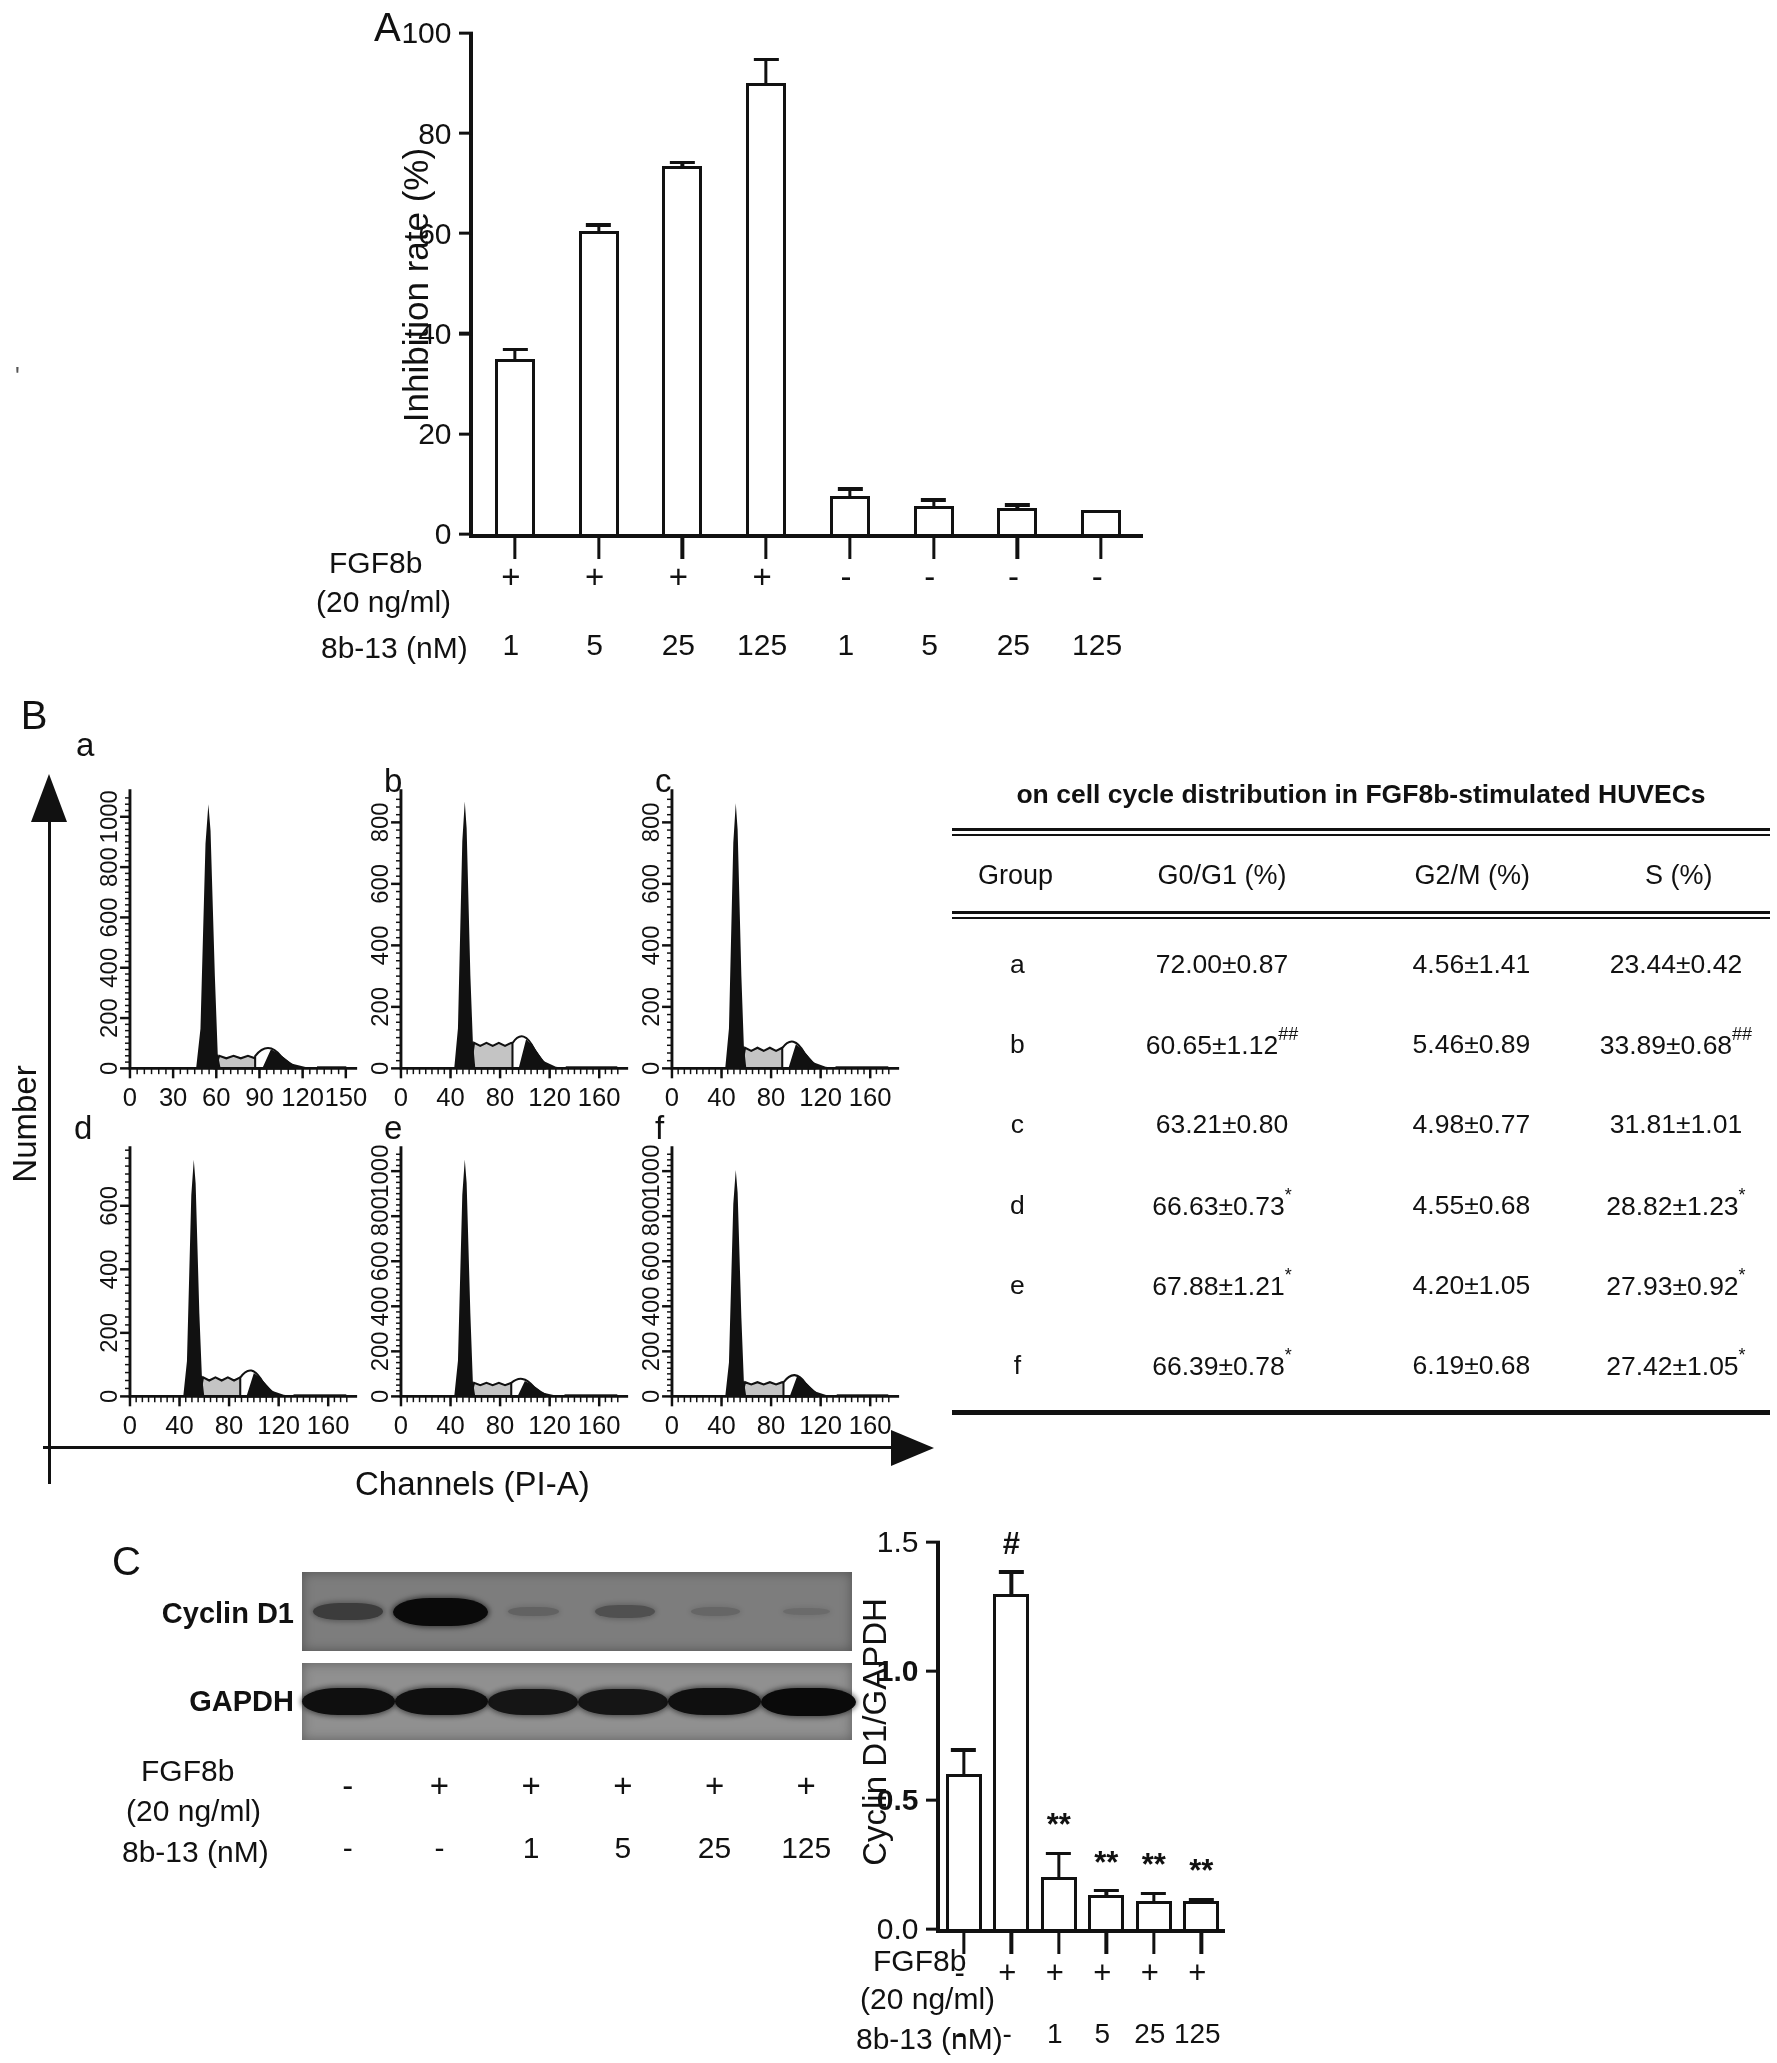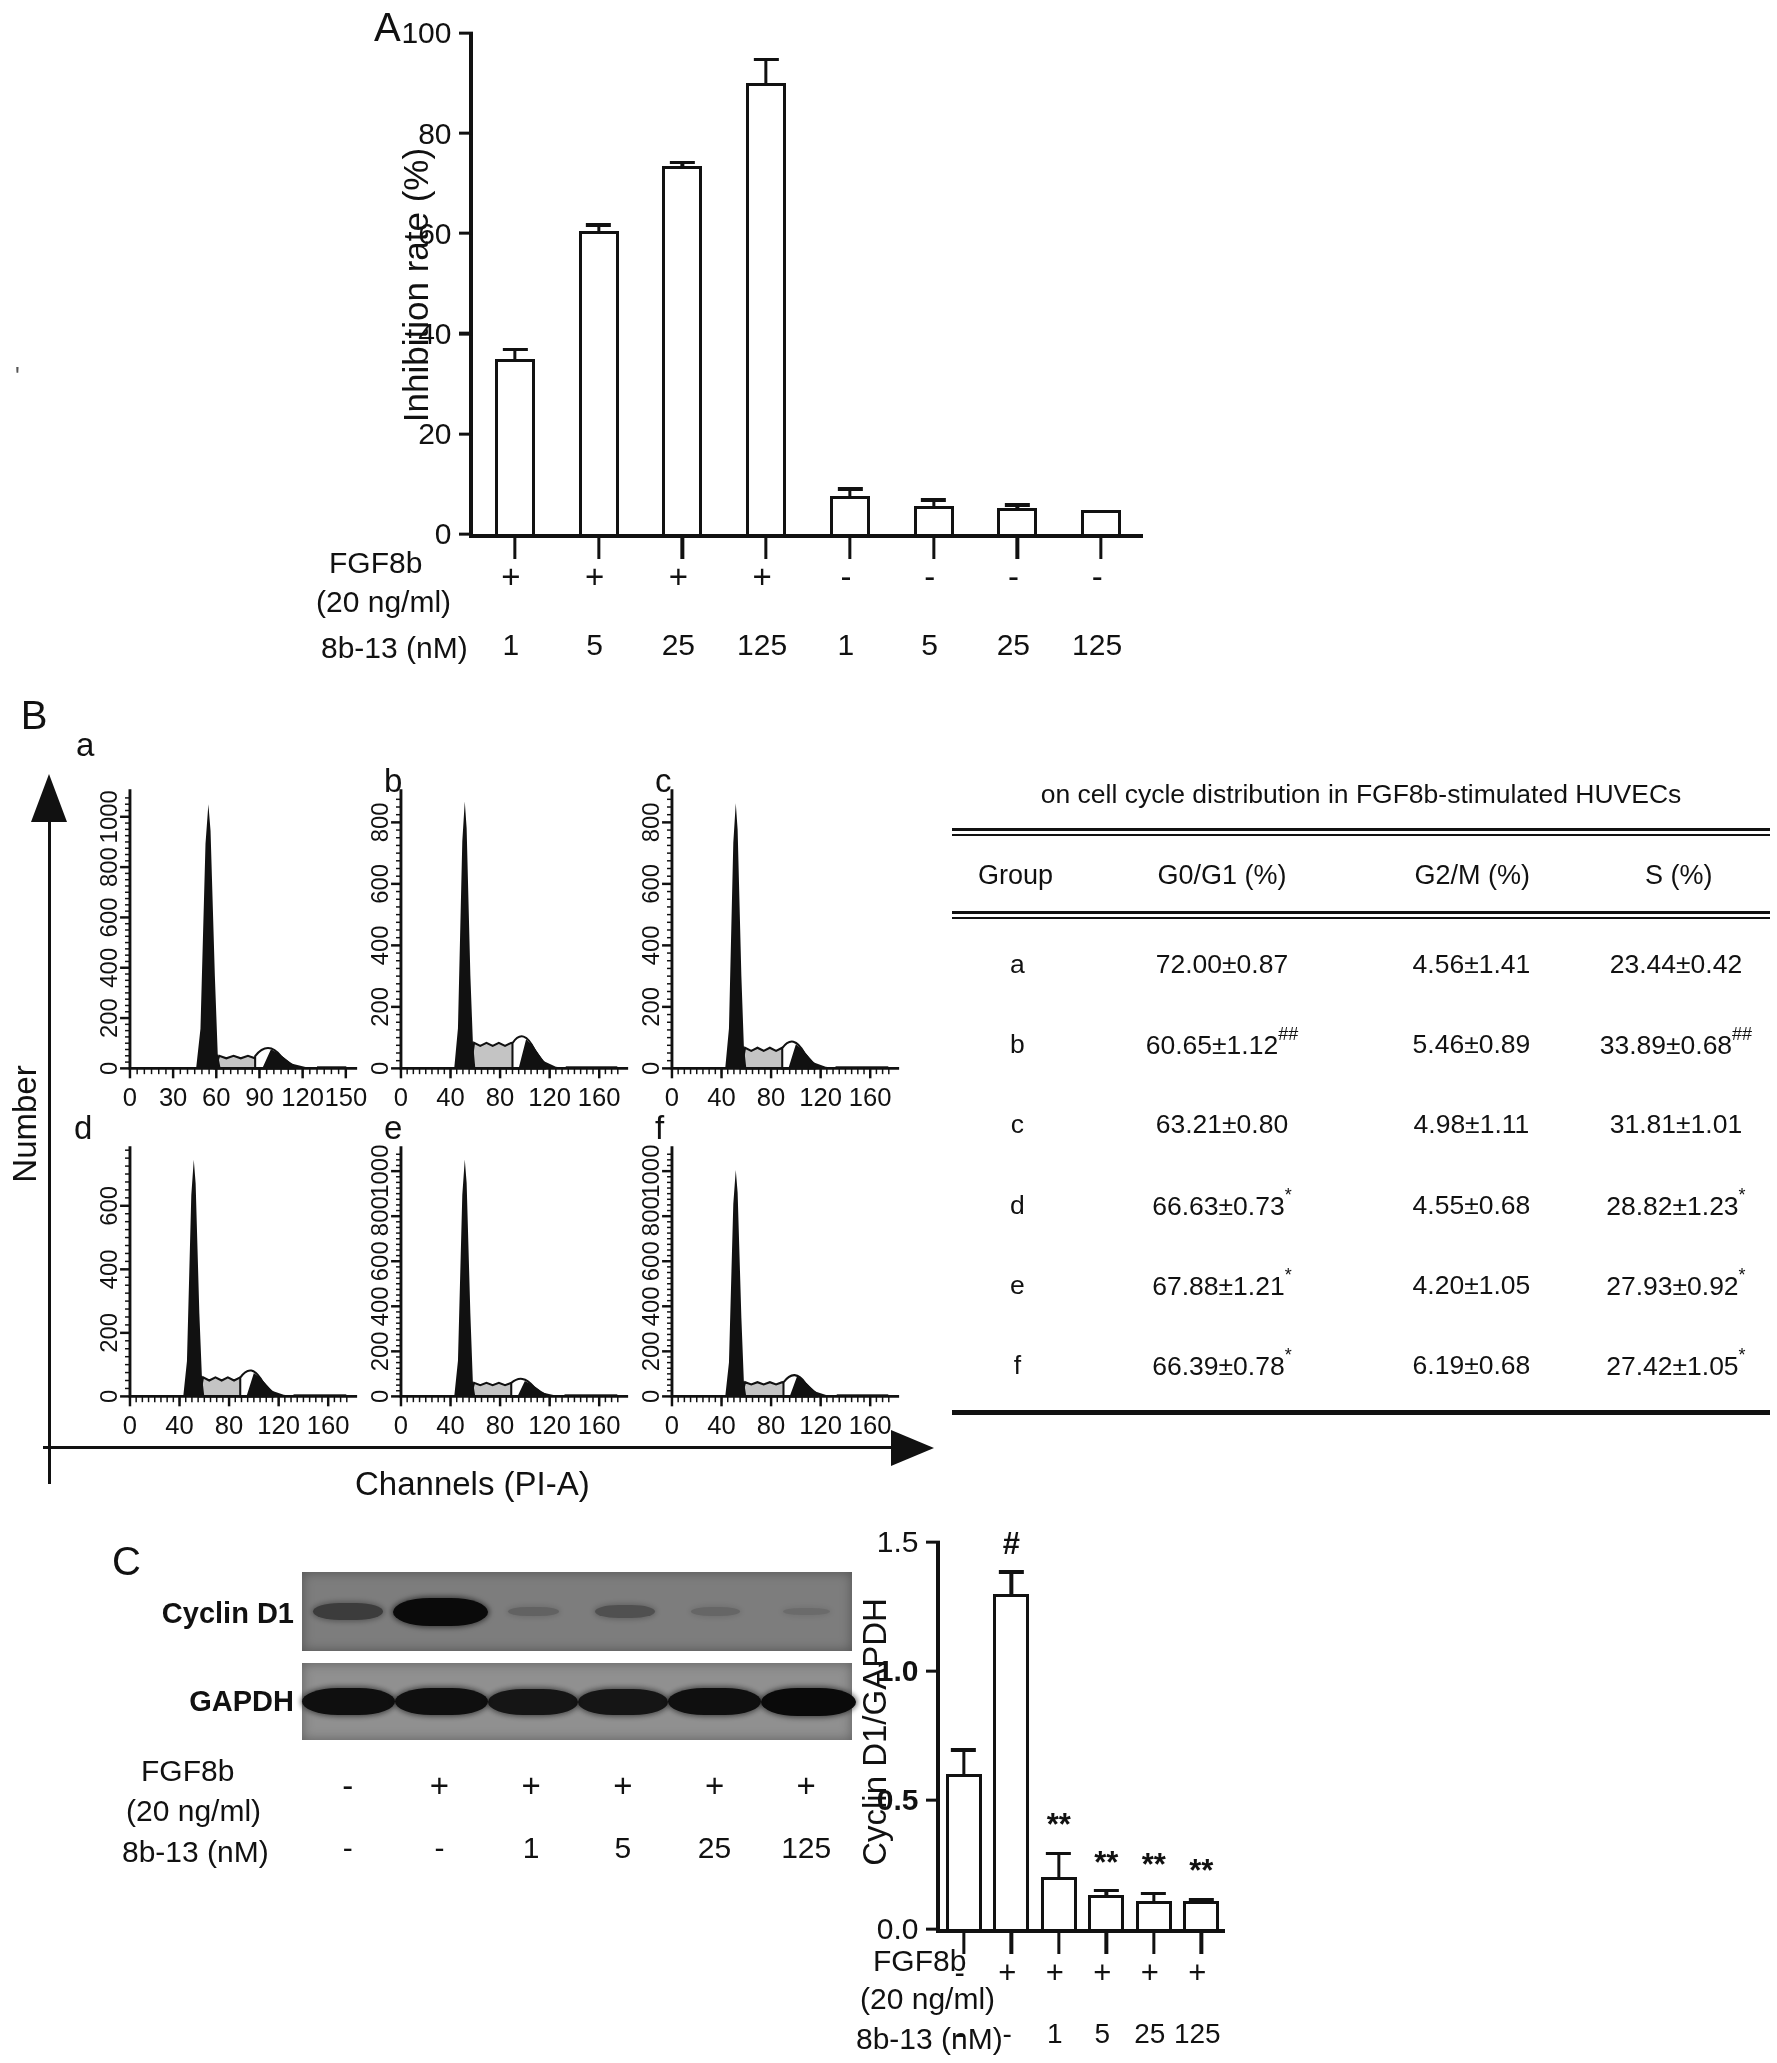--- a/index.html
+++ b/index.html
@@ -762,21 +762,21 @@
         <line x1="314.5" x2="314.5" y1="308" y2="315" stroke="#111" stroke-width="1.8"></line>
         <polygon points="136,308 140.5,290.8181818181818 148,293.54545454545456 155.5,290.8181818181818 163,293.54545454545456 170.5,290.8181818181818 178,293.54545454545456 185.5,290.8181818181818 193,293.54545454545456 200.5,290.8181818181818 209.5,292.1818181818182 220,301.6727272727273 226,308" fill="#c4c4c4" stroke="#111" stroke-width="2.5"></polygon>
         <path d="M 187 291.09090909090907 Q 200.5 272.54545454545456 214 292.72727272727275 Q 223 301.8909090909091 230.5 307.1818181818182 L 187 308 Z" fill="#fff" stroke="#111" stroke-width="2.5"></path>
         <polygon points="194.5,308 203.5,283.56363636363636 212.5,289.6727272727273 224.5,301.8909090909091 239.5,306.6363636363636 254.5,308" fill="#111"></polygon>
         <rect x="251.5" y="305.5" width="62.39999999999998" height="2.5" fill="#111"></rect>
         <polygon points="116.5,308 121,266.8863636363636 126.25,75.02272727272728 129.25,33.90909090909088 131.5,61.31818181818181 136,212.0681818181818 139,288.90909090909093 142,308" fill="#111"></polygon>
         <path d="M 52 5 L 52 308 L 327 308" fill="none" stroke="#111" stroke-width="3.5"></path>
       </svg></div>
 
   <div class="ctable" style="left:952px;top:742px;width:818px;height:690px;">
-    <div class="t-title" style="top:37px;">on cell cycle distribution in FGF8b-stimulated HUVECs</div>
+    <div class="t-title" style="top:37px;font-weight:bold;">on cell cycle distribution in FGF8b-stimulated HUVECs</div>
     <div class="rule-double" style="top:86px;">
         <i></i>
         <i></i>
       </div>
     <div class="t-head" style="top:101px;height:64px;gap:8px;">
       <div class="t-cell c0">Group</div>
       <div class="t-cell c1">G0/G1 (%)</div>
       <div class="t-cell c2">G2/M (%)</div>
       <div class="t-cell c3">S (%)</div>
     </div>
@@ -793,21 +793,21 @@
         </div>
         <div class="t-row" style="top: 80px; height: 80px; position: absolute;">
           <div class="t-cell c0">b</div>
           <div class="t-cell c1">60.65±1.12<sup>##</sup></div>
           <div class="t-cell c2">5.46±0.89</div>
           <div class="t-cell c3">33.89±0.68<sup>##</sup></div>
         </div>
         <div class="t-row" style="top: 160px; height: 80px; position: absolute;">
           <div class="t-cell c0">c</div>
           <div class="t-cell c1">63.21±0.80</div>
-          <div class="t-cell c2">4.98±1.11</div>
+          <div class="t-cell c2">4.98±0.77</div>
           <div class="t-cell c3">31.81±1.01</div>
         </div>
         <div class="t-row" style="top: 241px; height: 80px; position: absolute;">
           <div class="t-cell c0">d</div>
           <div class="t-cell c1">66.63±0.73<sup>*</sup></div>
           <div class="t-cell c2">4.55±0.68</div>
           <div class="t-cell c3">28.82±1.23<sup>*</sup></div>
         </div>
         <div class="t-row" style="top: 321px; height: 80px; position: absolute;">
           <div class="t-cell c0">e</div>

